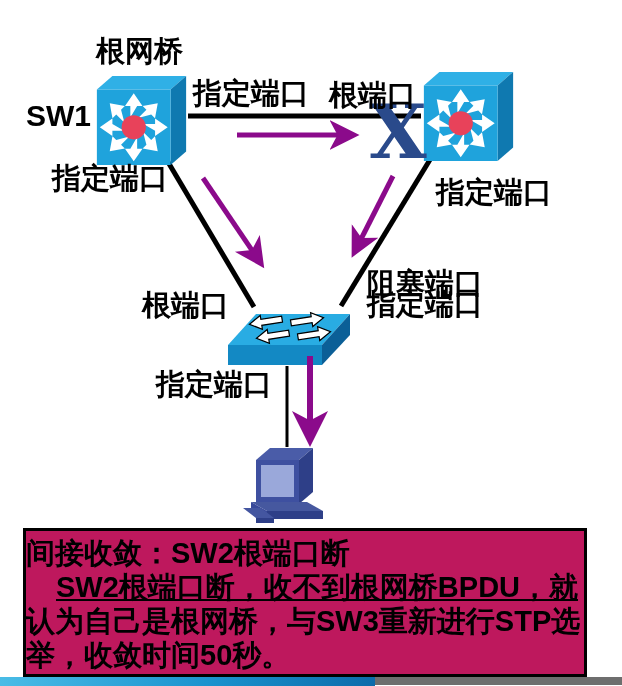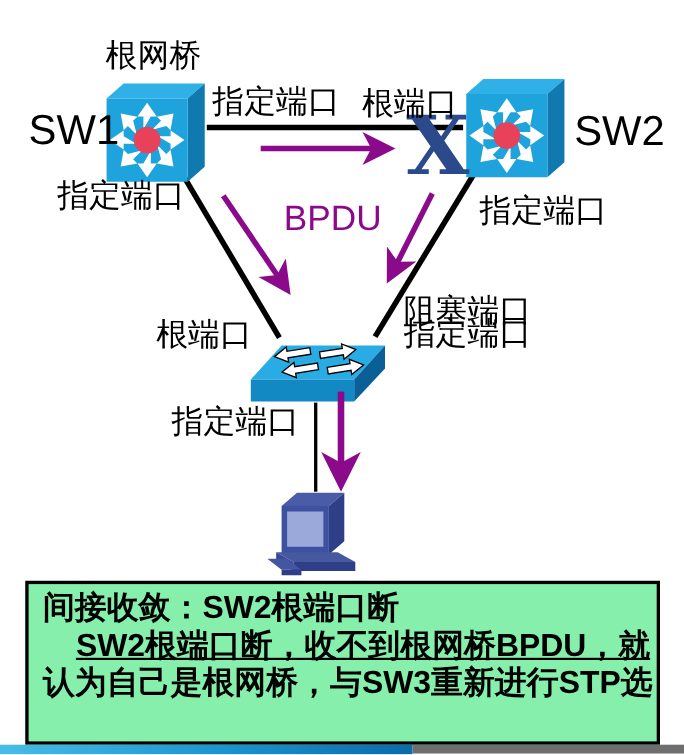--- a/index.html
+++ b/index.html
@@ -1,35 +1,35 @@
 <!DOCTYPE html>
 <html><head>
 <meta charset="utf-8">
 <style>
   html,body{margin:0;padding:0;background:#fff;}
   #canvas{
     position:relative;width:622px;height:686px;background:#ffffff;
     font-family:"Liberation Sans",sans-serif;overflow:hidden;
   }
   .lbl{
-    position:absolute;font-weight:normal;color:#000;white-space:nowrap;
+    position:absolute;font-weight:bold;color:#000;white-space:nowrap;
     font-size:29px;line-height:1.05;letter-spacing:0px;
   }
-  .lbl-en{font-size:38px;}
+  .lbl-en{font-size:30px;}
   .lbl-bpdu{color:#8B0A8B;font-size:32px;}
   svg{position:absolute;}
   .icon{position:absolute;}
   #underlay,#overlay{left:0;top:0;z-index:1;pointer-events:none;}
   #overlay{z-index:3;}
   .icon{z-index:2;}
   .lbl{z-index:4;}
   #note-box{
     position:absolute;left:23px;top:528px;width:549px;height:134px;
-    border:3px solid #000;background:#86efac;z-index:4;
-    padding:5px 9px 4px 13px;
+    border:3px solid #000;background:#be185d;z-index:4;
+    padding:5px 9px 4px 0;
   }
   .note-line{
     font-weight:bold;font-size:29px;line-height:34px;color:#000;
     white-space:nowrap;
   }
   .note-line.indent{padding-left:30px;text-decoration:underline;}
   #footer-bar{position:absolute;left:0;bottom:0;width:622px;height:9px;z-index:5;}
   #footer-blue{
     position:absolute;left:0;top:0;width:375px;height:9px;
     background:linear-gradient(to right,#49BCE6 0%,#1B93CE 55%,#0C6BAA 100%);
@@ -116,35 +116,34 @@
     </defs>
     <line x1="237" y1="135" x2="352" y2="135" stroke="#8B0A8B" stroke-width="5" marker-end="url(#ah)"></line>
     <line x1="203" y1="178" x2="260" y2="262" stroke="#8B0A8B" stroke-width="5" marker-end="url(#ah)"></line>
     <line x1="393" y1="176" x2="355" y2="251" stroke="#8B0A8B" stroke-width="5" marker-end="url(#ah)"></line>
     <line x1="310" y1="356" x2="310" y2="438" stroke="#8B0A8B" stroke-width="6" marker-end="url(#ah)"></line>
     <text x="398" y="158" text-anchor="middle" font-family="DejaVu Serif, serif" font-size="74" font-weight="bold" fill="#2A4A8B">X</text>
   </svg>
 
   <div class="lbl" style="left:96px;top:36px">根网桥</div>
   <div class="lbl lbl-en" style="left:26px;top:100px">SW1</div>
-  <div class="lbl lbl-en" style="left:522px;top:101px">SW2</div>
   <div class="lbl" style="left:193px;top:78px">指定端口</div>
   <div class="lbl" style="left:329px;top:80px">根端口</div>
   <div class="lbl" style="left:52px;top:163px">指定端口</div>
   <div class="lbl" style="left:436px;top:177px">指定端口</div>
-  <div class="lbl lbl-bpdu" style="left:258px;top:182px">BPDU</div>
   <div class="lbl" style="left:142px;top:290px">根端口</div>
   <div class="lbl" style="left:367px;top:268px">阻塞端口</div>
   <div class="lbl" style="left:367px;top:289px">指定端口</div>
   <div class="lbl" style="left:156px;top:369px">指定端口</div>
 
   <div id="note-box">
     <div class="note-line">间接收敛：SW2根端口断</div>
     <div class="note-line indent">SW2根端口断，收不到根网桥BPDU，就</div>
     <div class="note-line">认为自己是根网桥，与SW3重新进行STP选</div>
+    <div class="note-line">举，收敛时间50秒。</div>
   </div>
 
   <div id="footer-bar">
     <div id="footer-blue"></div>
     <div id="footer-gray"></div>
   </div>
 
 </div>
 
 </body></html>

